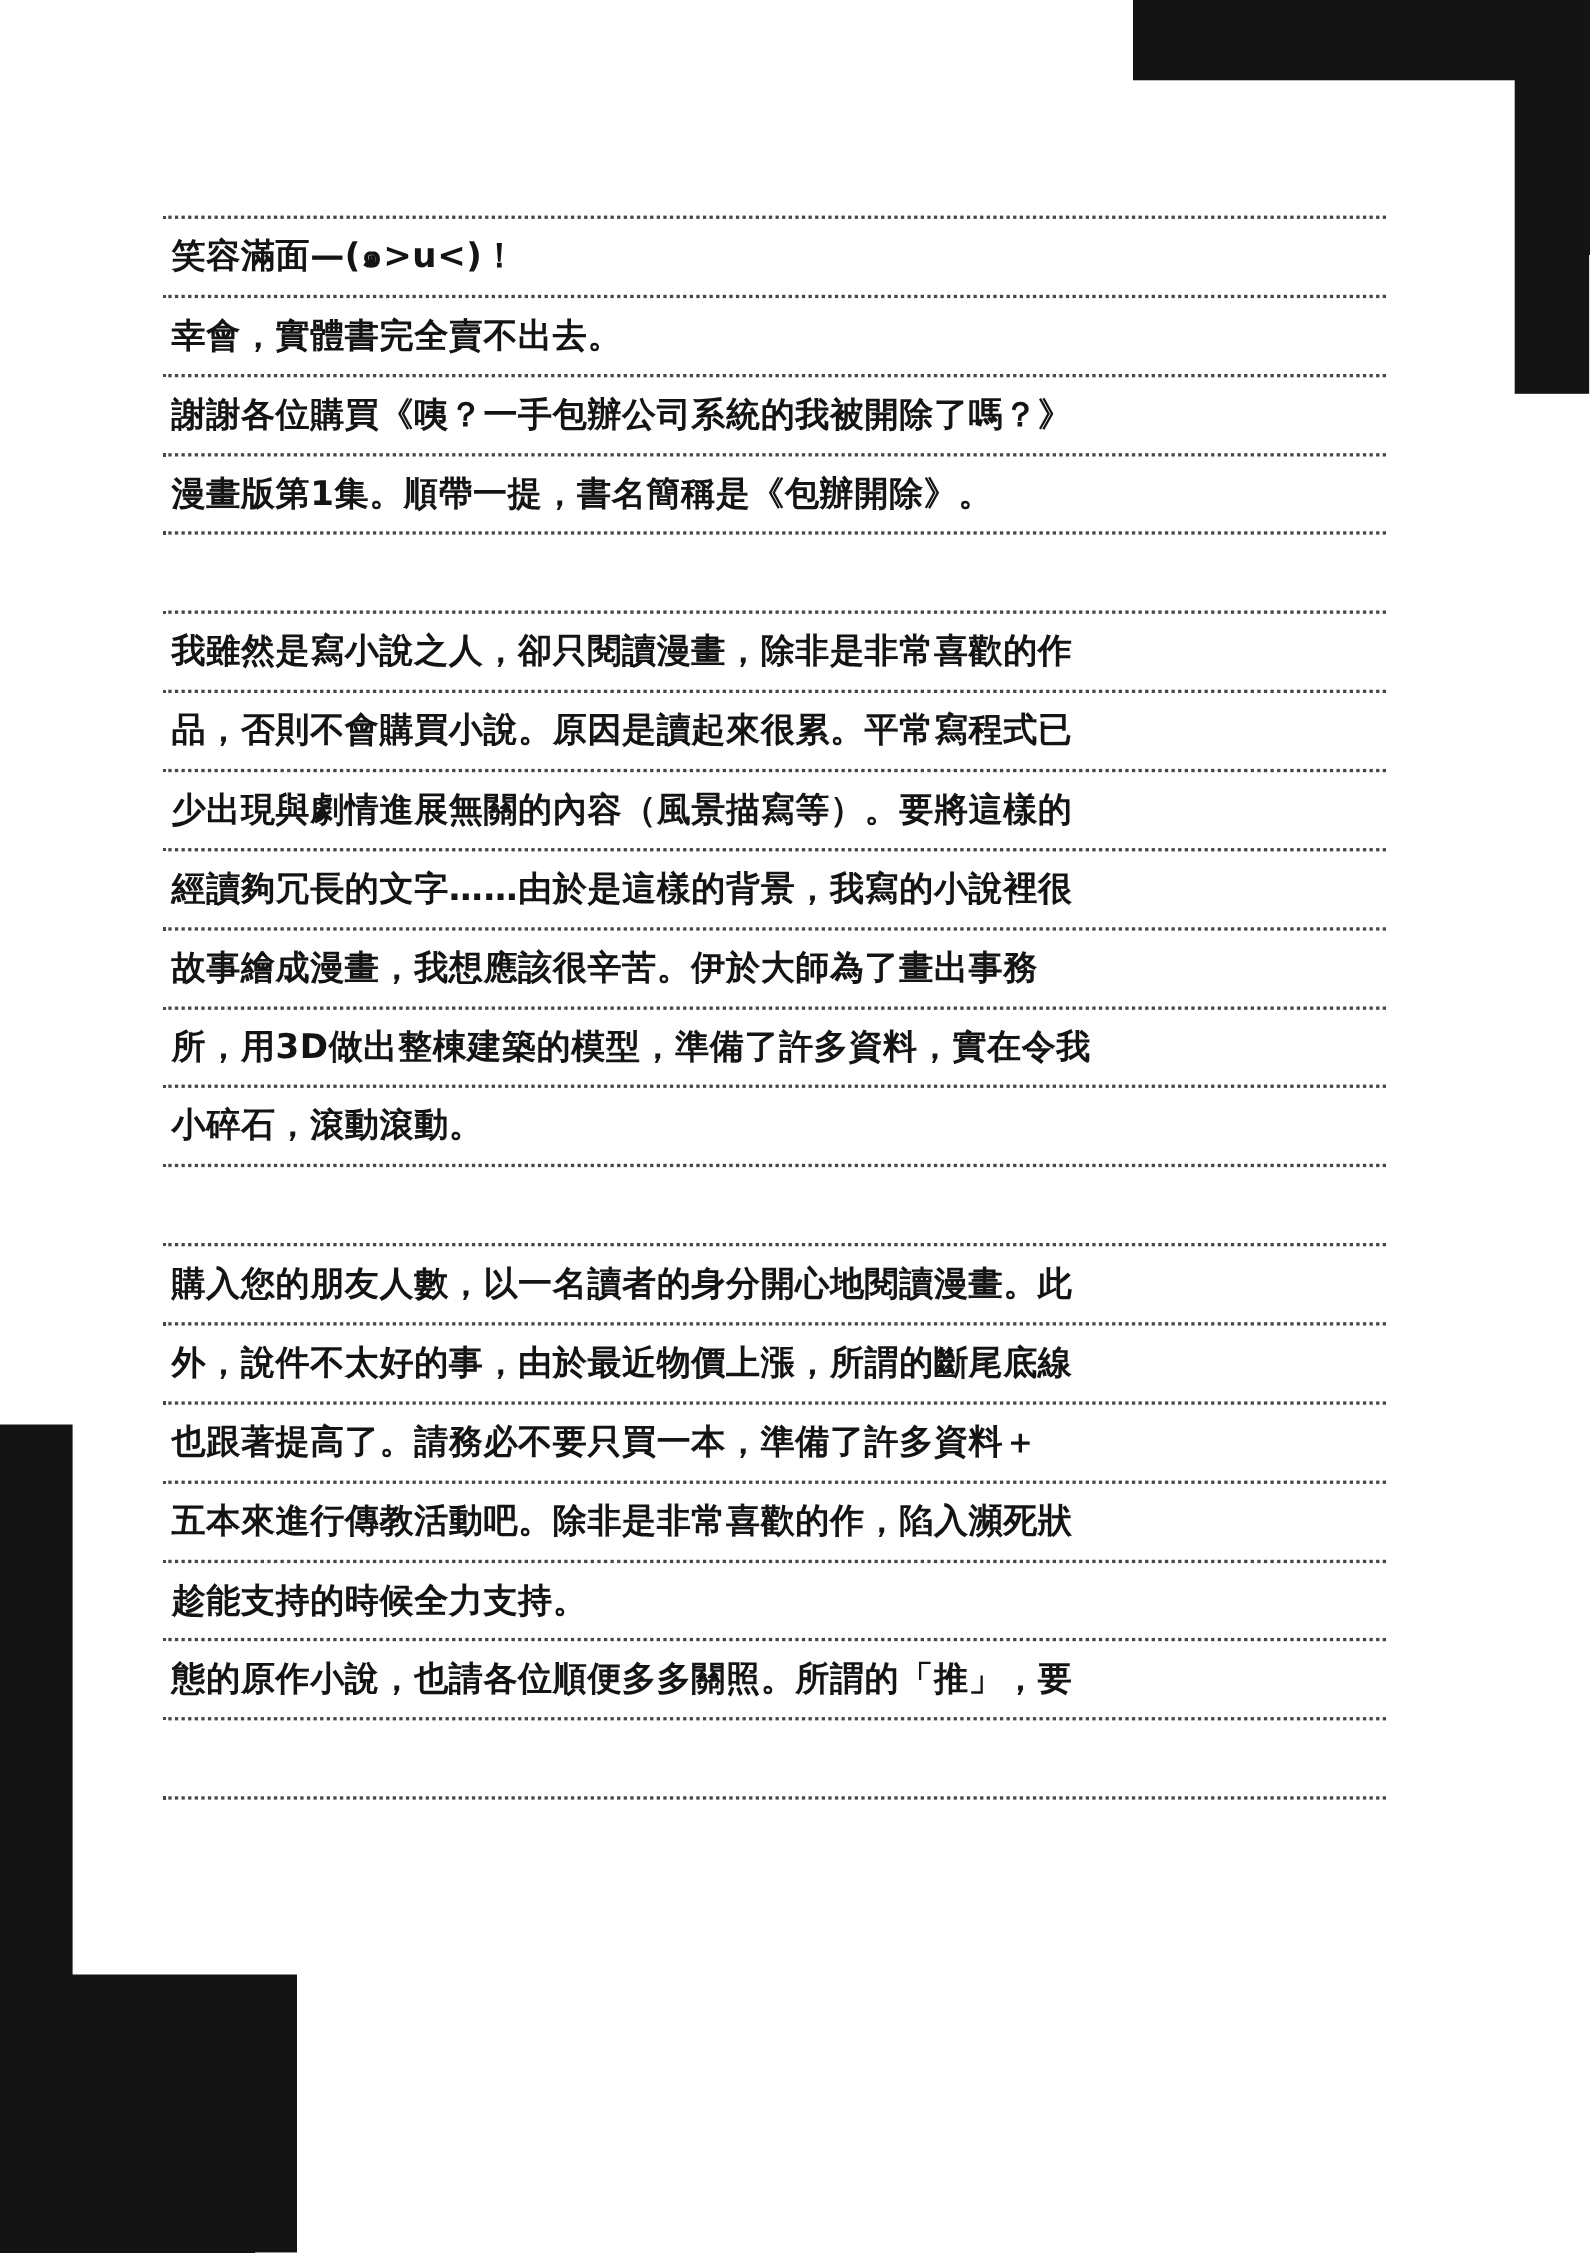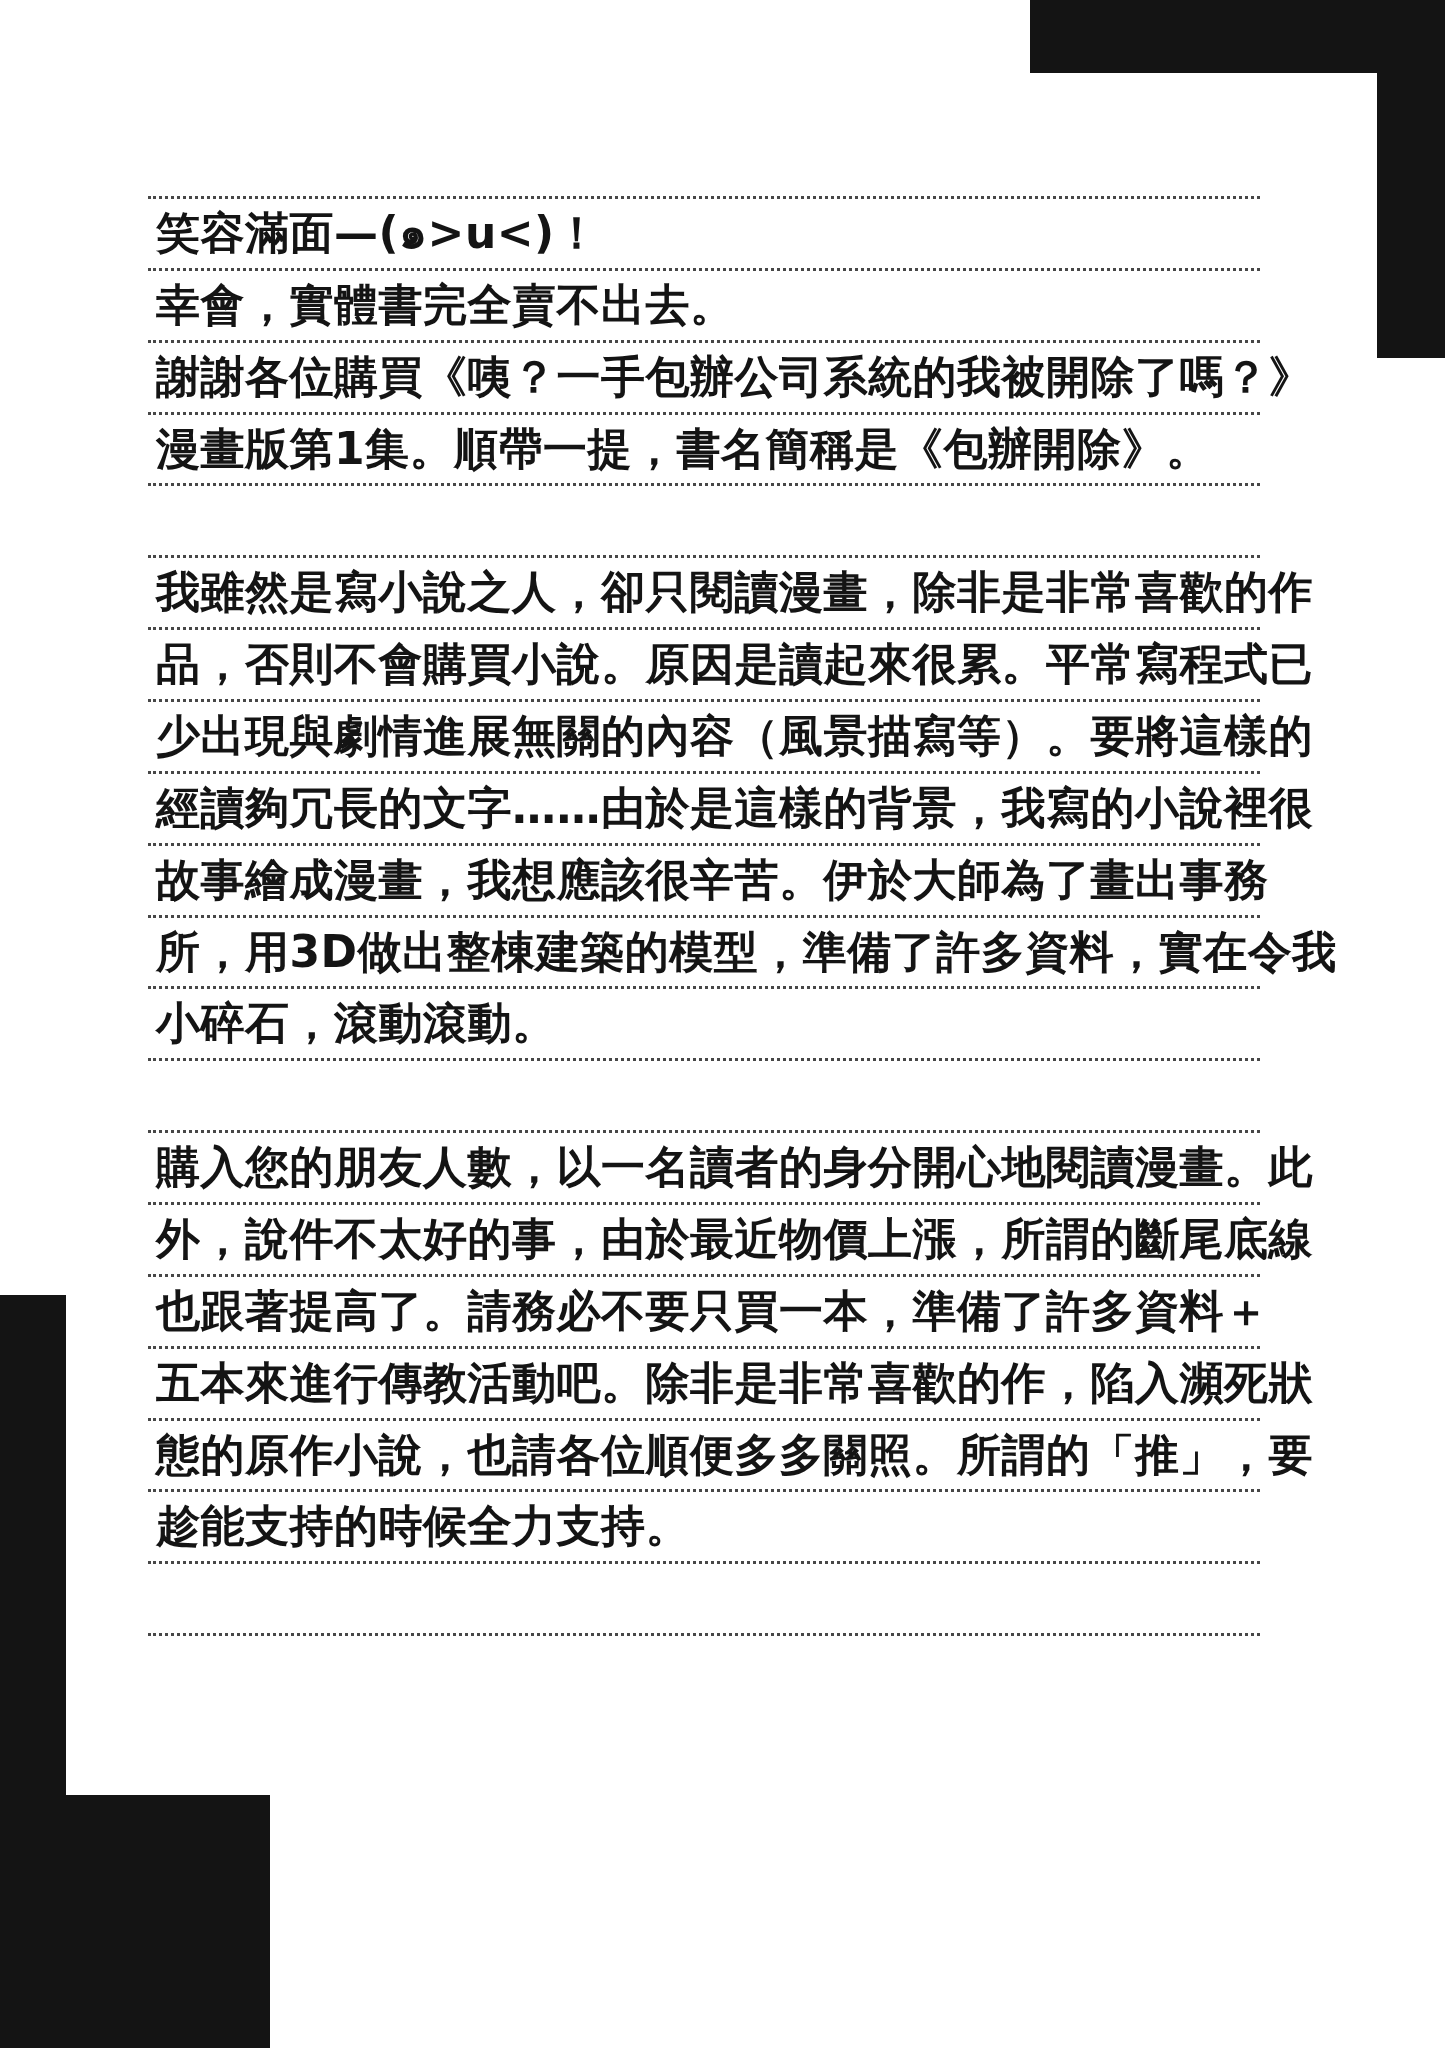--- a/index.html
+++ b/index.html
@@ -29,21 +29,21 @@
   .ruled {
     position: absolute;
     left: 148px;
     top: 196px;
     width: 1112px;
   }
   .row {
     height: 71.86px;
     border-top: 3px dotted #474747;
     box-sizing: border-box;
-    font-size: 44px;
+    font-size: 31px;
     line-height: 68px;
     font-weight: bold;
     color: #141414;
     letter-spacing: 0.5px;
     white-space: nowrap;
     padding-left: 8px;
     overflow: visible;
   }
   .row-end {
     height: 0;
@@ -70,18 +70,18 @@
       <div class="row">少出現與劇情進展無關的內容（風景描寫等）。要將這樣的</div>
       <div class="row">經讀夠冗長的文字……由於是這樣的背景，我寫的小說裡很</div>
       <div class="row">故事繪成漫畫，我想應該很辛苦。伊於大師為了畫出事務</div>
       <div class="row">所，用3D做出整棟建築的模型，準備了許多資料，實在令我</div>
       <div class="row">小碎石，滾動滾動。</div>
       <div class="row"></div>
       <div class="row">購入您的朋友人數，以一名讀者的身分開心地閱讀漫畫。此</div>
       <div class="row">外，說件不太好的事，由於最近物價上漲，所謂的斷尾底線</div>
       <div class="row">也跟著提高了。請務必不要只買一本，準備了許多資料＋</div>
       <div class="row">五本來進行傳教活動吧。除非是非常喜歡的作，陷入瀕死狀</div>
+      <div class="row">趁能支持的時候全力支持。</div>
       <div class="row">態的原作小說，也請各位順便多多關照。所謂的「推」，要</div>
-      <div class="row">趁能支持的時候全力支持。</div>
       <div class="row"></div>
       <div class="row-end"></div>
     </div>
 </div>
 
 </body></html>

